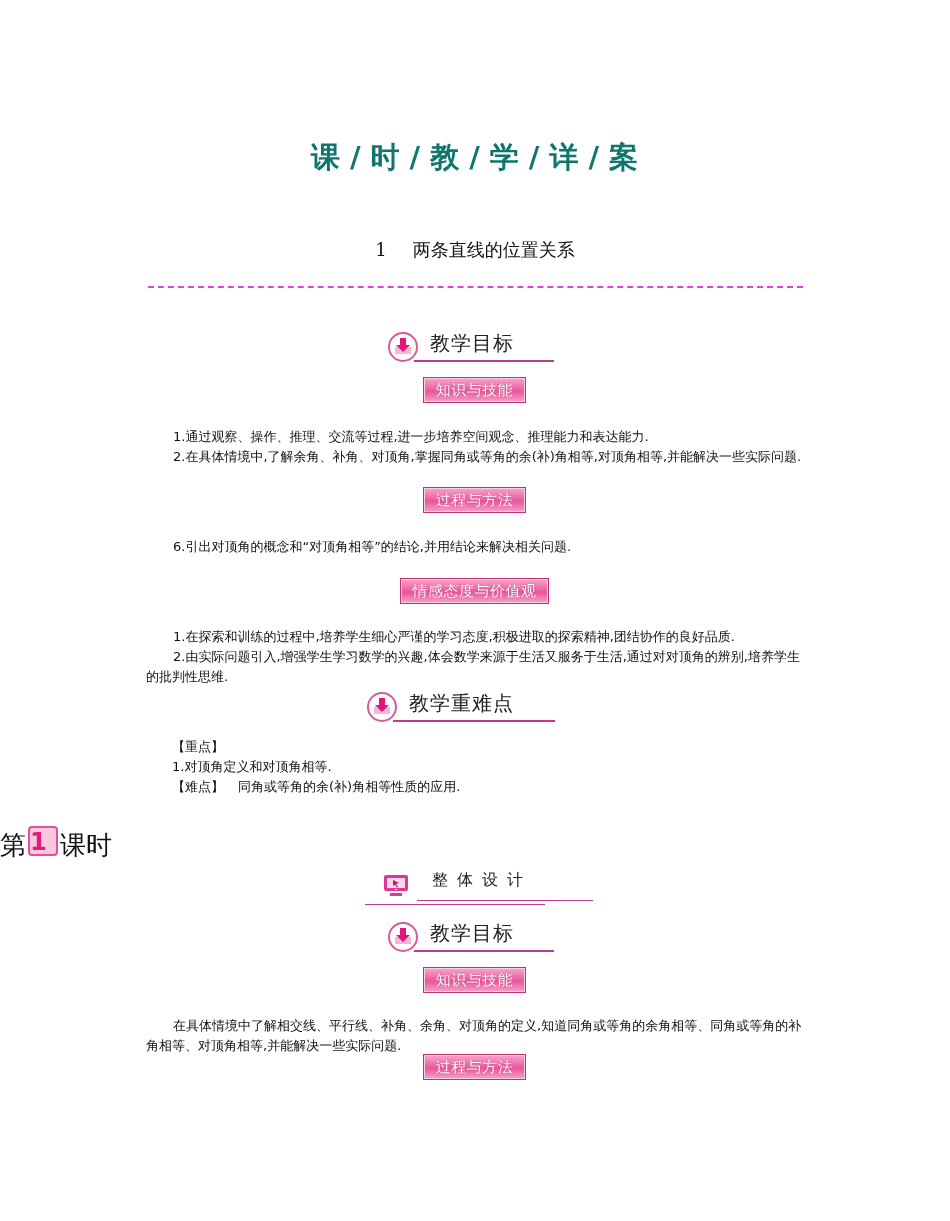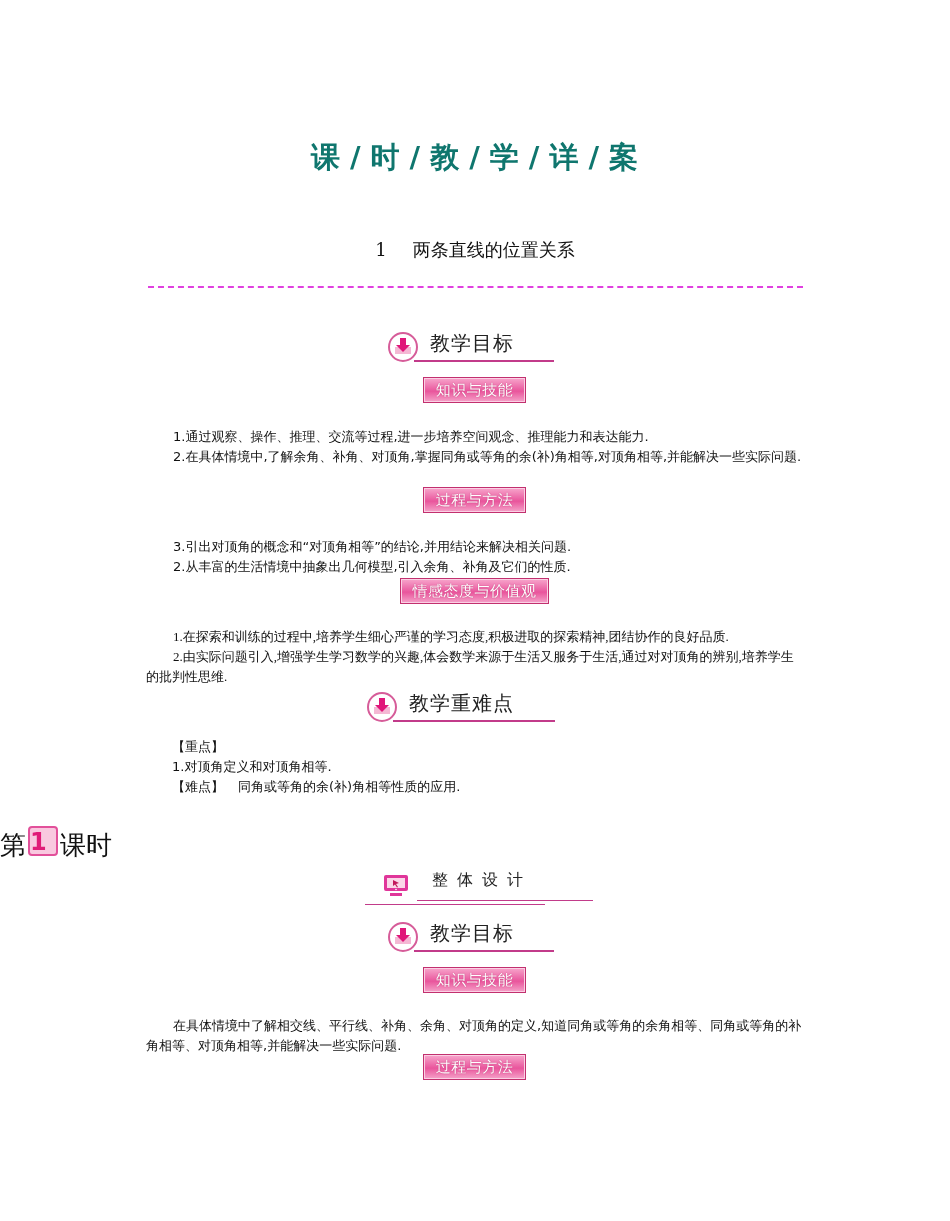--- a/index.html
+++ b/index.html
@@ -74,27 +74,26 @@
 <div class="abs tag" style="left:423px; top:377px; width:101px;">知识与技能</div>
 
 <div class="abs para" style="left:146px; top:427px; width:658px;">
   <p>1.通过观察、操作、推理、交流等过程,进一步培养空间观念、推理能力和表达能力.</p>
   <p>2.在具体情境中,了解余角、补角、对顶角,掌握同角或等角的余(补)角相等,对顶角相等,并能解决一些实际问题.</p>
 </div>
 
 <div class="abs tag" style="left:423px; top:487px; width:101px;">过程与方法</div>
 
 <div class="abs para" style="left:146px; top:537px; width:658px;">
-  <p>3.引出对顶角的概念和“对顶角相等”的结论,并用结论来解决相关问题.</p>
-  <p>2.从丰富的生活情境中抽象出几何模型,引入余角、补角及它们的性质.</p>
+  <p>6.引出对顶角的概念和“对顶角相等”的结论,并用结论来解决相关问题.</p>
 </div>
 
 <div class="abs tag" style="left:400px; top:578px; width:147px;">情感态度与价值观</div>
 
-<div class="abs para" style="left:146px; top:627px; width:658px;font-family:Liberation Serif, serif;">
+<div class="abs para" style="left:146px; top:627px; width:658px;">
   <p>1.在探索和训练的过程中,培养学生细心严谨的学习态度,积极进取的探索精神,团结协作的良好品质.</p>
   <p>2.由实际问题引入,增强学生学习数学的兴趣,体会数学来源于生活又服务于生活,通过对对顶角的辨别,培养学生的批判性思维.</p>
 </div>
 
 <div class="abs sec-head" style="left:367px; top:690px; width:190px;">
   <div class="circle">
     <svg width="26" height="26" viewBox="0 0 26 26">
       <rect x="5" y="13" width="16" height="7" fill="#f4b8d4"></rect>
       <rect x="10" y="4" width="6" height="8" fill="#e0167a"></rect>
       <polygon points="6,11 20,11 13,18" fill="#e0167a"></polygon>

